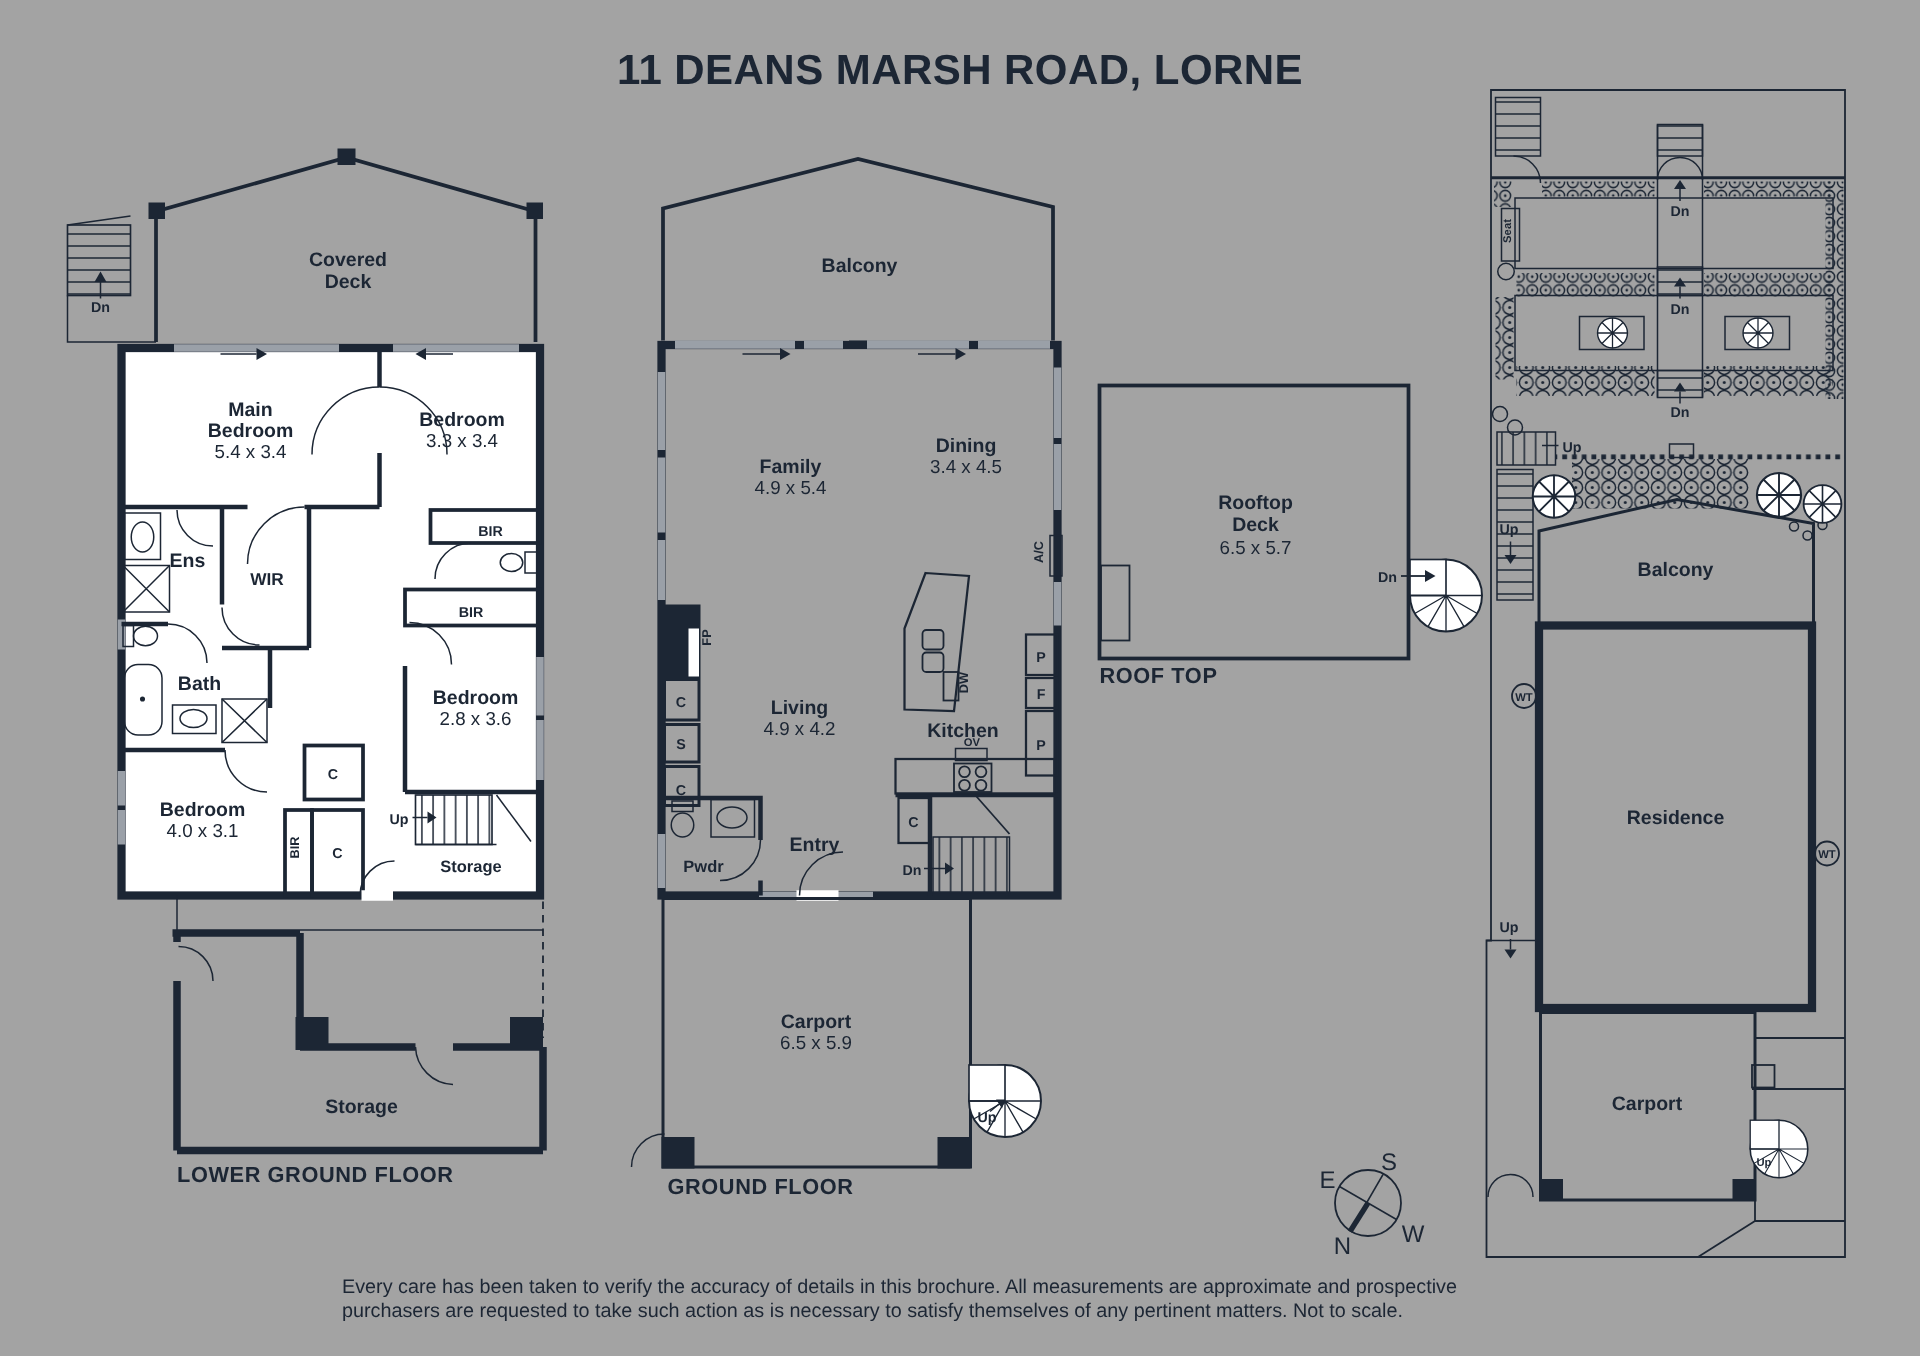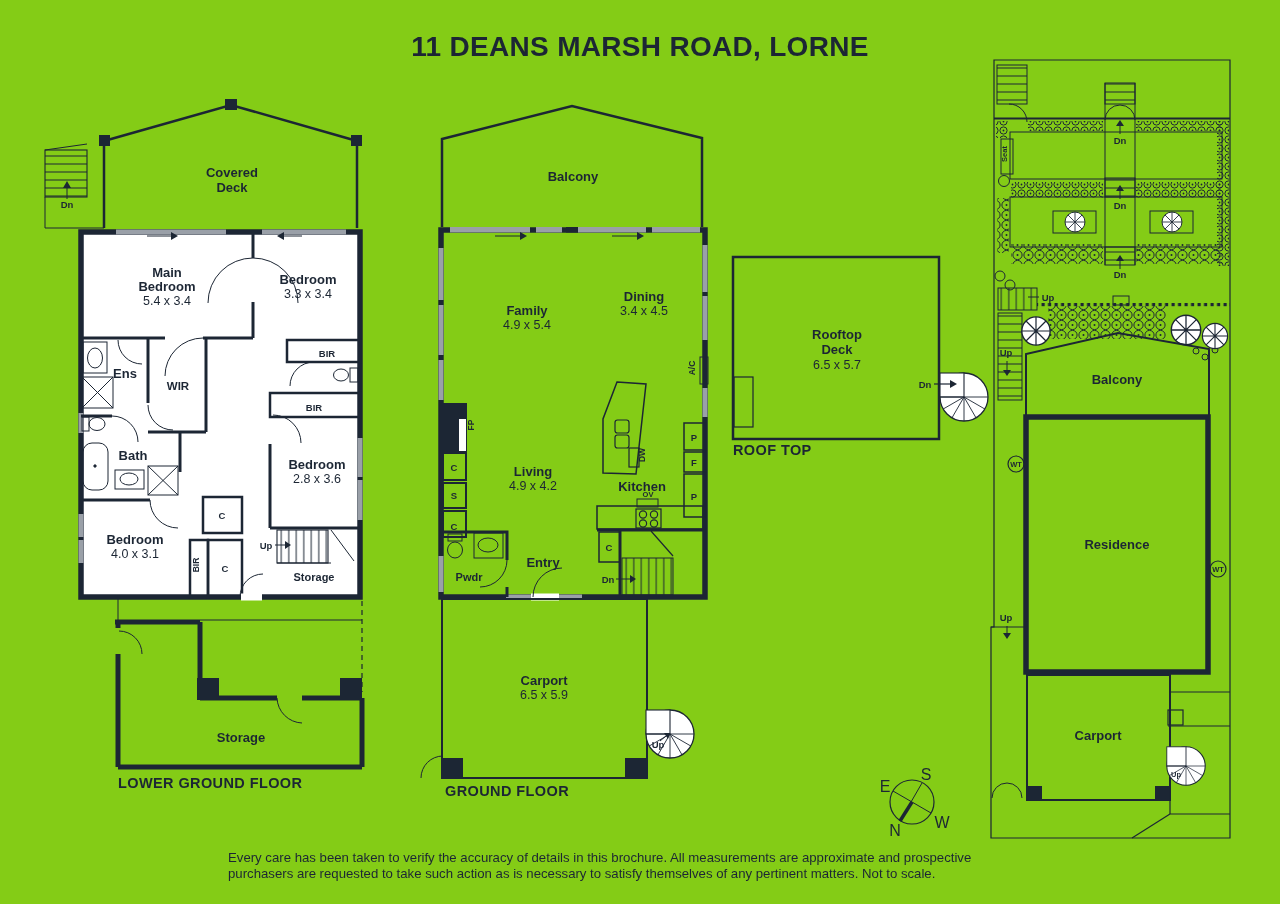--- a/index.html
+++ b/index.html
@@ -1,16 +1,16 @@
 <!DOCTYPE html>
 <html><head>
 <meta charset="utf-8">
 <style>
   html,body{margin:0;padding:0;background:#fff;}
-  .page{position:relative;width:1280px;height:904px;background:#84cc16;font-family:"Liberation Sans",sans-serif;overflow:hidden;}
+  .page{position:relative;width:1280px;height:904px;background:#a3a3a3;font-family:"Liberation Sans",sans-serif;overflow:hidden;}
   svg{display:block;}
   svg .ln{stroke:#1c2634;fill:none;stroke-linecap:butt;}
   svg .w55{stroke-width:5.5;} svg .w5{stroke-width:5;} svg .w3{stroke-width:3;}
   svg .w25{stroke-width:2.5;} svg .w2{stroke-width:2;} svg .w15{stroke-width:1.5;}
   svg .w12{stroke-width:1.2;} svg .w1{stroke-width:1;}
   svg .dash{stroke-dasharray:5 4;}
   svg .ink{fill:#1c2634;stroke:none;}
   svg .wht{fill:#ffffff;}
   svg text{fill:#1c2634;font-family:"Liberation Sans",sans-serif;}
   .mid{text-anchor:middle;}

